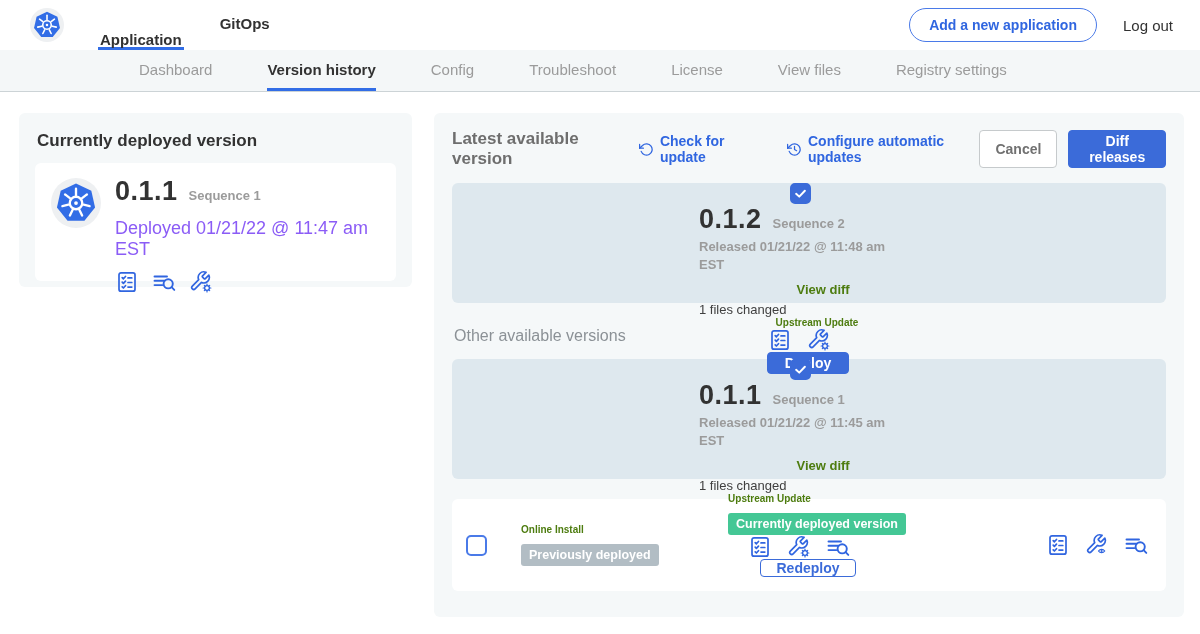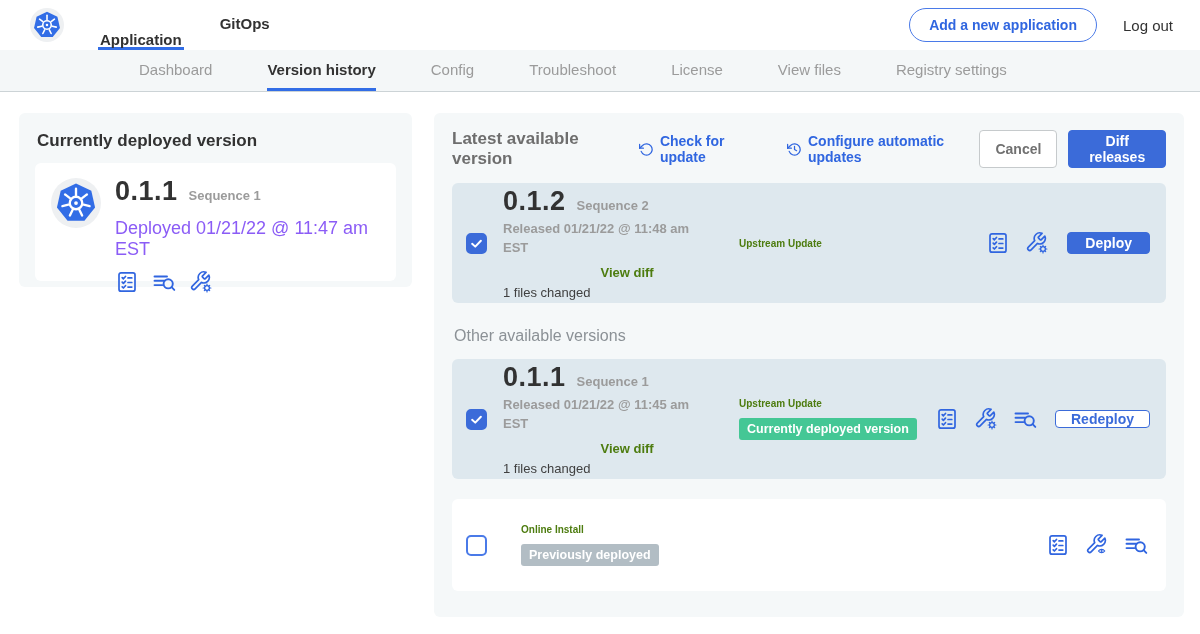--- a/index.html
+++ b/index.html
@@ -48,21 +48,21 @@
   .head-link { display:flex; align-items:center; gap:6px; color:#3066e0; font-size:14px;
                font-weight:700; cursor:pointer; }
   .head-actions { margin-left:auto; display:flex; gap:11px; }
   .btn { border-radius:4px; font-size:14px; font-weight:700; padding:0 15px; cursor:pointer;
          font-family:"Liberation Sans",sans-serif; }
   .btn-cancel { background:#fff; border:1px solid #c6cacc; color:#717171; }
   .btn-primary { background:#3b6bd9; border:1px solid #3b6bd9; color:#fff; padding:2px 17px; }
   .btn-outline { background:#ffffff; border:1px solid #3b6bd9; color:#3b6bd9; }
   
   .version-card { border-radius:6px; display:flex; align-items:center; padding:0 16px 0 14px; }
-  .row-selected { background:#dee8ee; height:120px; }
+  .row-selected { background:#dee8ee; height:120px;flex-direction:column; }
   .row-plain { background:#ffffff; height:92px; }
   .checkbox { width:21px; height:21px; border-radius:5px; border:2px solid #4a7ae8; background:#fff;
               margin-right:16px; flex:none; display:flex; align-items:center; justify-content:center;
               cursor:pointer; }
   .checkbox .check { display:none; }
   .checkbox.checked { background:#3b6bd9; border-color:#3b6bd9; }
   .checkbox.checked .check { display:block; }
   .v-info { width:218px; flex:none; }
   .released { font-size:13px; font-weight:700; color:#9b9b9b; width:205px; line-height:1.4; margin-top:3px; }
   .files-line { display:flex; gap:10px; margin-top:8px; font-size:13px; }

